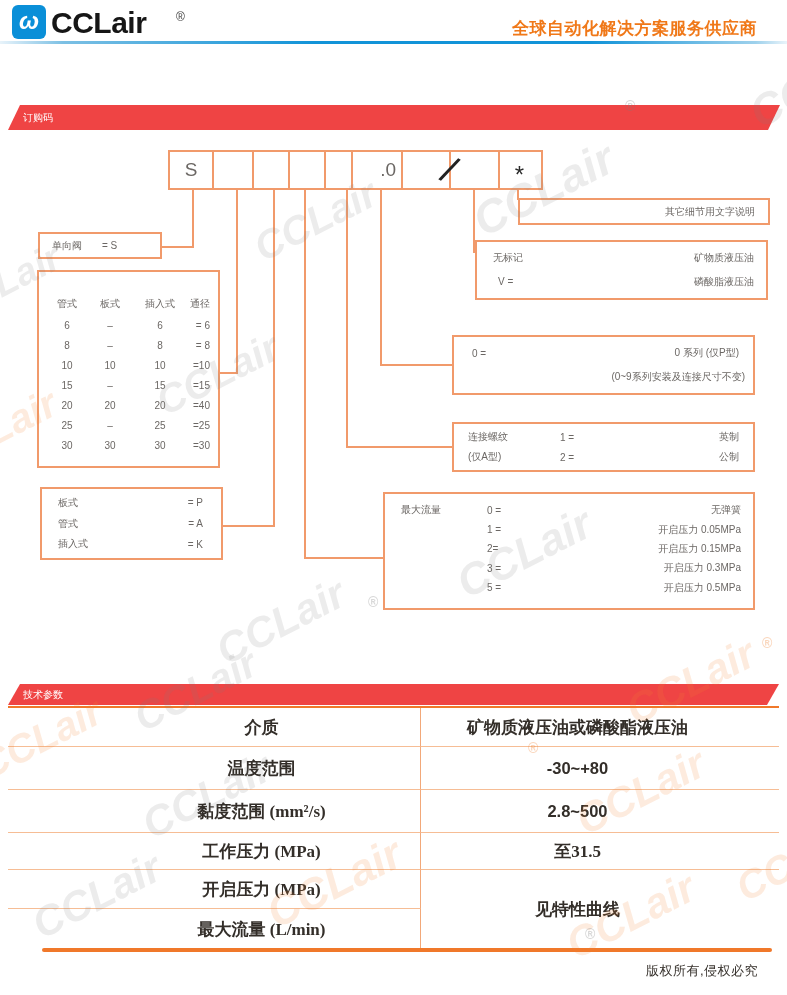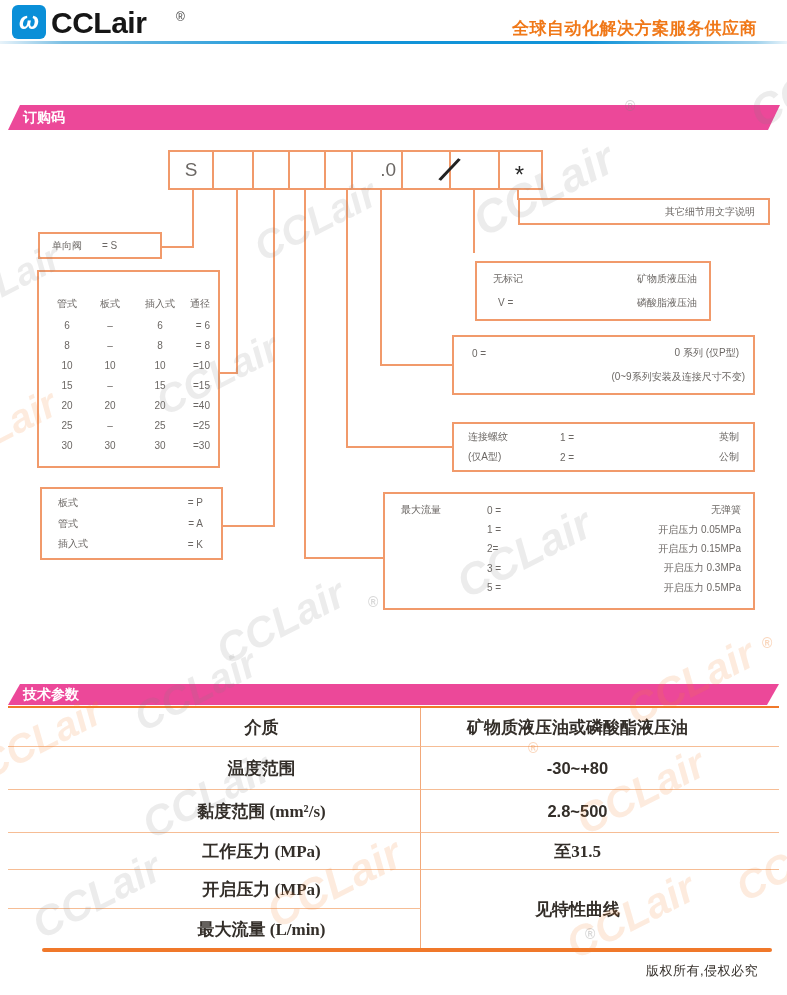--- a/index.html
+++ b/index.html
@@ -9,21 +9,21 @@
   
   .logo-mark{left:12px;top:5px;width:34px;height:34px;background:#0a8fd8;border-radius:6px;
              color:#fff;font-style:italic;font-weight:700;font-size:24px;line-height:32px;
              text-align:center;}
   .brand{left:51px;top:6px;font-size:30px;font-weight:700;color:#161616;letter-spacing:-.5px;}
   .brand-reg{left:176px;top:10px;font-size:12px;color:#3c3c3c;}
   .slogan{right:30px;top:17px;font-size:17px;font-weight:700;color:#f07818;letter-spacing:.5px;}
   .header-rule{left:0;top:41px;width:787px;height:3px;
       background:linear-gradient(90deg,#e8f3fa 0%,#7cc0e4 8%,#1193d8 40%,#1193d8 75%,#9ed1ec 96%,#eaf4fa 100%);}
   
-  .secbar{height:25px;background:#ec4899;color:#fff;font-size:14px;font-weight:700;
+  .secbar{height:25px;background:#ef4444;color:#fff;font-size:10px;font-weight:400;
           line-height:25px;padding-left:15px;box-sizing:border-box;
           clip-path:polygon(12px 0,100% 0,calc(100% - 12px) 100%,0 100%);}
   .bar-order{left:8px;top:105px;width:772px;}
   .bar-params{left:8px;top:684px;width:771px;height:21px;line-height:21px;}
   .params-rule{left:8px;top:706px;width:771px;height:2px;background:#f0782a;}
   
   .code-row{left:168px;top:150px;width:375px;height:40px;border:2px solid #f19a6b;box-sizing:border-box;}
   .cdiv{position:absolute;top:0;width:2px;height:36px;background:#f19a6b;}
   .ccell{position:absolute;top:0;height:36px;line-height:36px;text-align:center;
          color:#6b6764;font-size:19px;}
@@ -181,21 +181,21 @@
         <span>插入式</span>
         <span>= K</span>
       </div>
     </div>
   </div>
 
   <div class="abs obox content" style="left:518px;top:198px;width:252px;height:27px;line-height:23px;text-align:right;padding-right:13px">
     <span>其它细节用文字说明</span>
   </div>
 
-  <div class="abs obox content" style="left:475px;top:261px;width:236px;height:60px">
+  <div class="abs obox content" style="left:475px;top:240px;width:293px;height:60px">
     <div class="fluidrows">
       <div class="row" style="justify-content:space-between">
         <span>无标记</span>
         <span>矿物质液压油</span>
       </div>
       <div class="row" style="justify-content:space-between">
         <span style="padding-left:5px">V =</span>
         <span>磷酸脂液压油</span>
       </div>
     </div>

